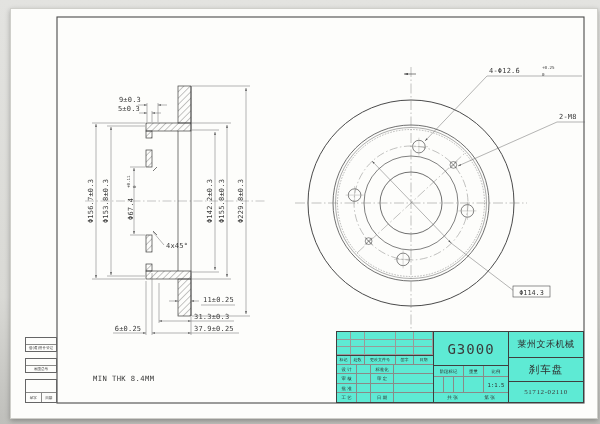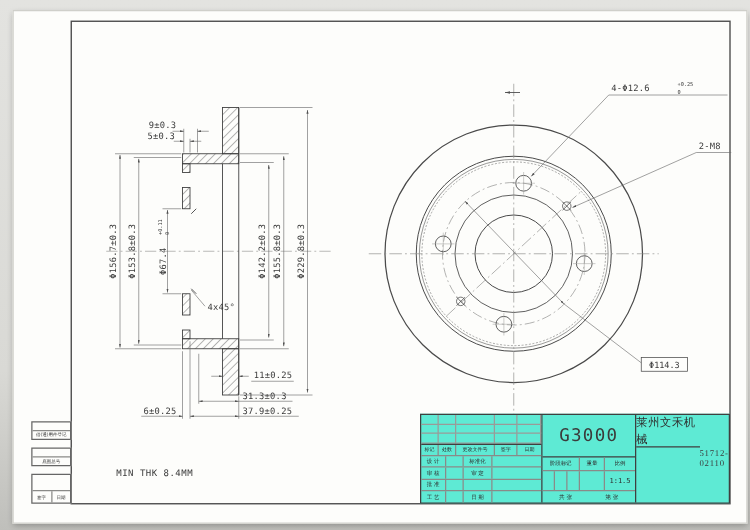--- a/index.html
+++ b/index.html
@@ -41,21 +41,21 @@
   .mid-mat{height:33px;display:flex;align-items:center;justify-content:center;
     font-family:"DejaVu Sans Mono",monospace;font-size:14px;color:#3b3b3b;letter-spacing:1px;}
   .mid-heads{height:10px;display:flex;border-top:1px solid #3f3f3f;font-size:4.4px;}
   .mid-heads span{display:flex;align-items:center;justify-content:center;border-right:0.5px solid #8a8a88;box-sizing:border-box;white-space:nowrap;overflow:hidden;}
   .mh1{width:30px;}.mh2{width:20px;}.mh3{flex:1;border-right:none!important;}
   .mid-vals{height:15px;display:flex;border-top:0.5px solid #8a8a88;font-size:5.6px;}
   .mid-vals span{display:flex;align-items:center;justify-content:center;border-right:0.5px solid #8a8a88;box-sizing:border-box;}
   .mv-s{width:10px;}.mv-w{width:20px;}.mv-sc{flex:1;border-right:none!important;font-family:"DejaVu Sans Mono",monospace;}
   .mid-sheets{flex:1;display:flex;border-top:0.5px solid #8a8a88;font-size:4.6px;}
   .mid-sheets span{display:flex;align-items:center;justify-content:center;flex:1;white-space:nowrap;overflow:hidden;}
-  .tb-right{flex:1;display:flex;box-sizing:border-box;}
+  .tb-right{flex:1;display:flex;flex-direction:column;box-sizing:border-box;}
   .tbr-company{height:25px;border-bottom:1px solid #3f3f3f;display:flex;align-items:center;justify-content:center;font-size:9px;letter-spacing:0.5px;}
   .tbr-name{height:23px;border-bottom:1px solid #3f3f3f;display:flex;align-items:center;justify-content:center;font-size:10.5px;letter-spacing:1px;}
   .tbr-num{flex:1;display:flex;align-items:center;justify-content:center;font-size:7px;
     font-family:Liberation Serif, serif;letter-spacing:0.6px;color:#3b3b3b;}
 
   
   .mblocks{position:absolute;left:14px;top:328px;width:32px;height:66px;font-size:3.6px;color:#333;}
   .mb{border:0.6px solid #666;box-sizing:border-box;background:#fdfdfb;display:flex;flex-direction:column;justify-content:flex-end;}
   .mb1{height:15px;margin-bottom:6px;}
   .mb2{height:15px;margin-bottom:6px;}
@@ -311,20 +311,21 @@
           <span class="mv-sc">1:1.5</span>
         </div>
         <div class="mid-sheets">
           <span>共 张</span>
           <span>第 张</span>
         </div>
       </div>
 
       <div class="tb-right">
         <div class="tbr-company">莱州文禾机械</div>
+        <div class="tbr-name">刹车盘</div>
         <div class="tbr-num">51712-02110</div>
       </div>
     </div>
 
     <div class="mblocks">
       <div class="mb mb1">
         <div class="mb-label">借(通)用件登记</div>
       </div>
       <div class="mb mb2">
         <div class="mb-label">底图总号</div>

